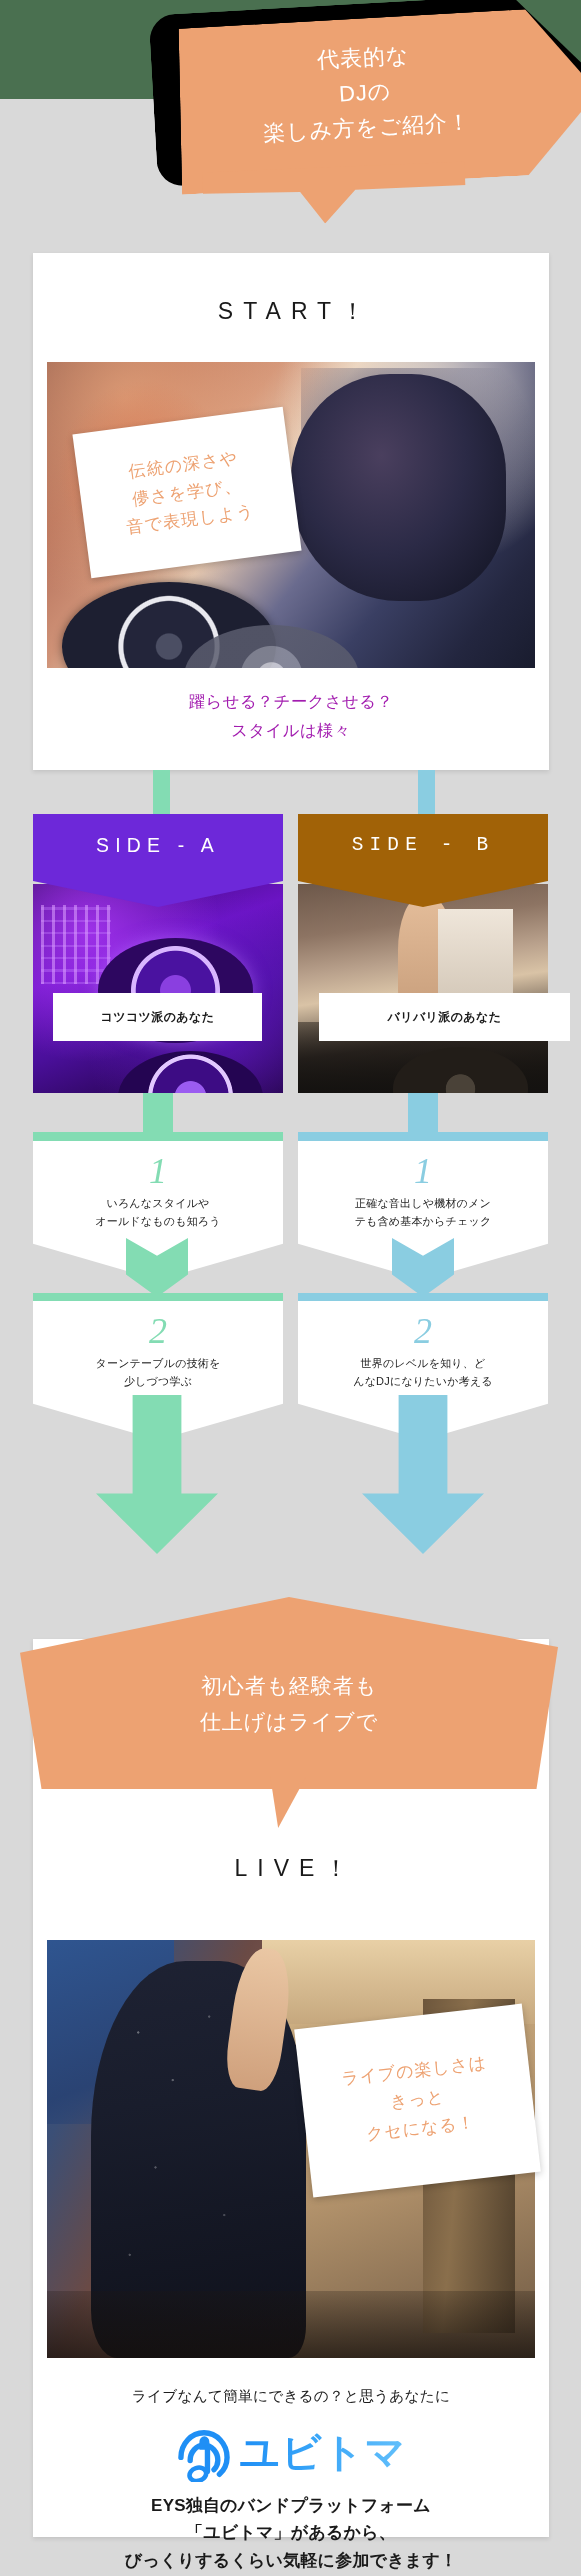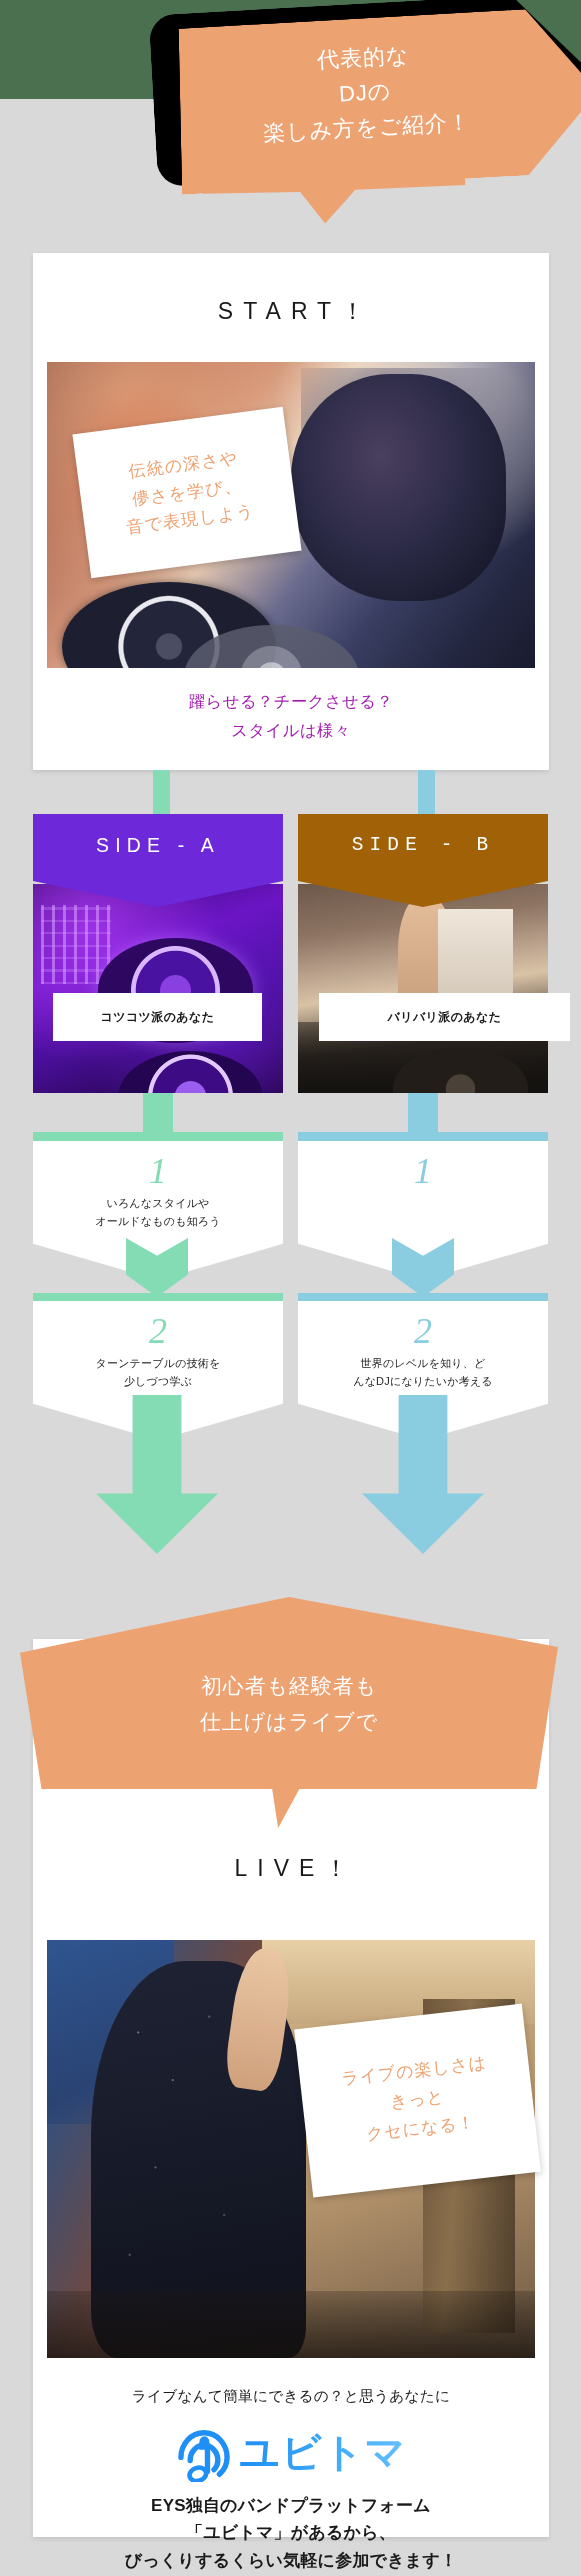--- a/index.html
+++ b/index.html
@@ -569,20 +569,24 @@
     <div class="sp-disc"></div>
   </div>
   <div class="photo-label" id="label-b">
     <span>バリバリ派のあなた</span>
   </div>
   <div class="stem" id="stem-b2"></div>
 
   <div class="step-bar" id="step-bar-b1"></div>
   <div class="step-box" id="step-b1">
     <div class="step-num num-b">1</div>
+    <div class="step-text">
+      <div>正確な音出しや機材のメン</div>
+      <div>テも含め基本からチェック</div>
+    </div>
   </div>
   <div class="chev" id="chev-b1"></div>
 
   <div class="step-bar" id="step-bar-b2"></div>
   <div class="step-box" id="step-b2">
     <div class="step-num num-b">2</div>
     <div class="step-text">
       <div>世界のレベルを知り、ど</div>
       <div>んなDJになりたいか考える</div>
     </div>

